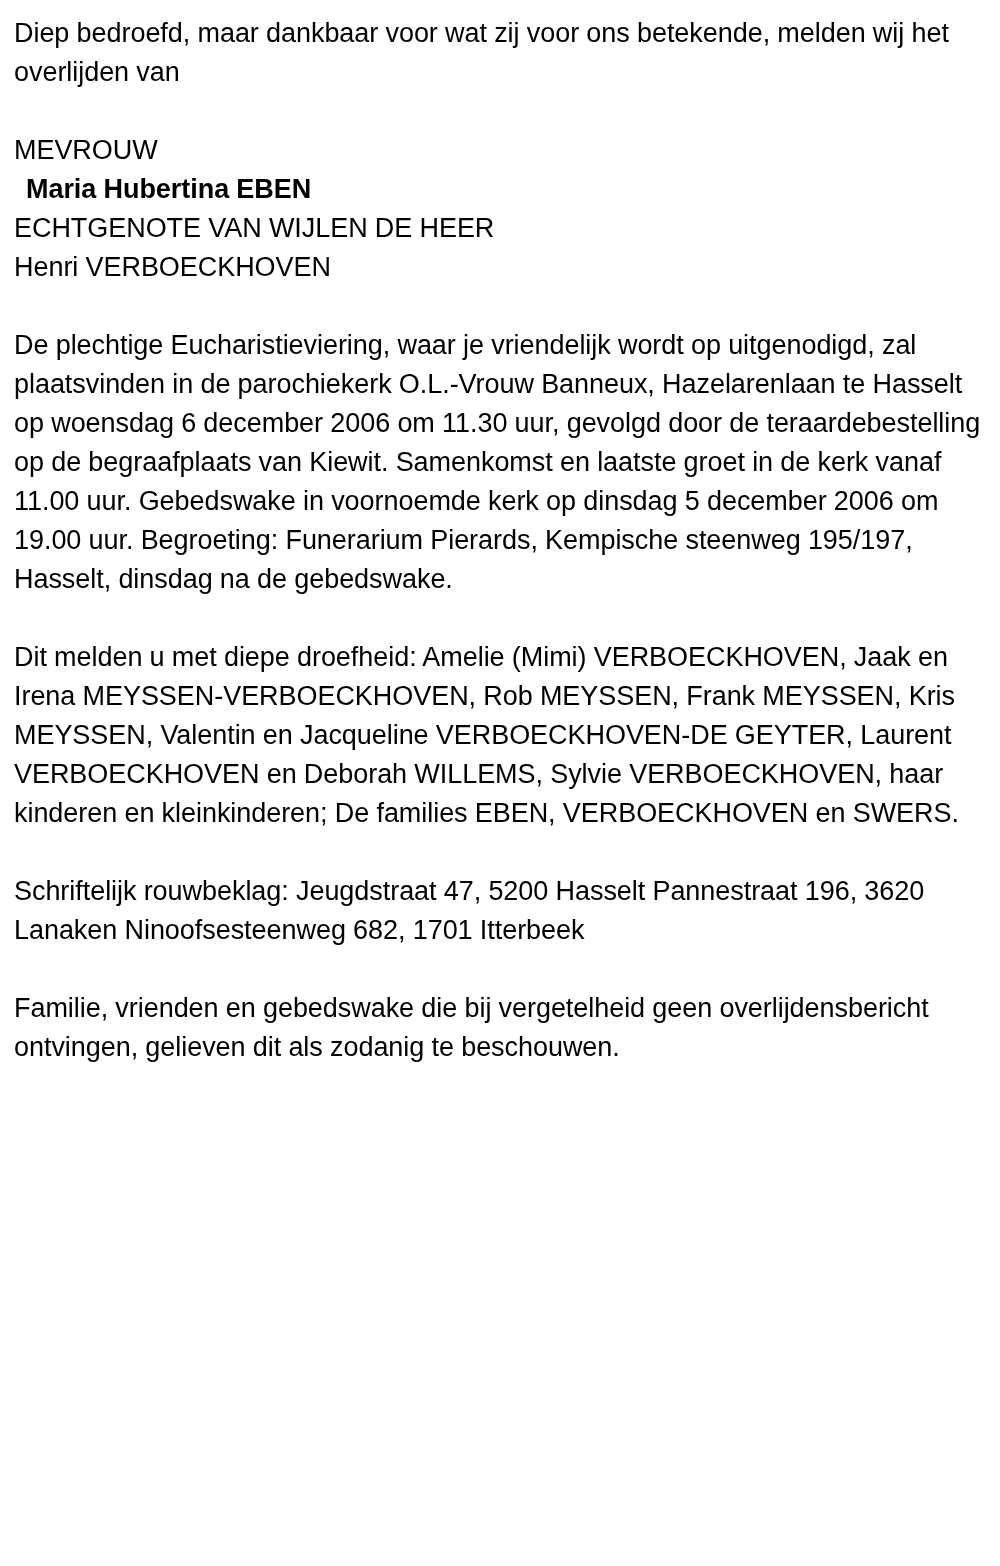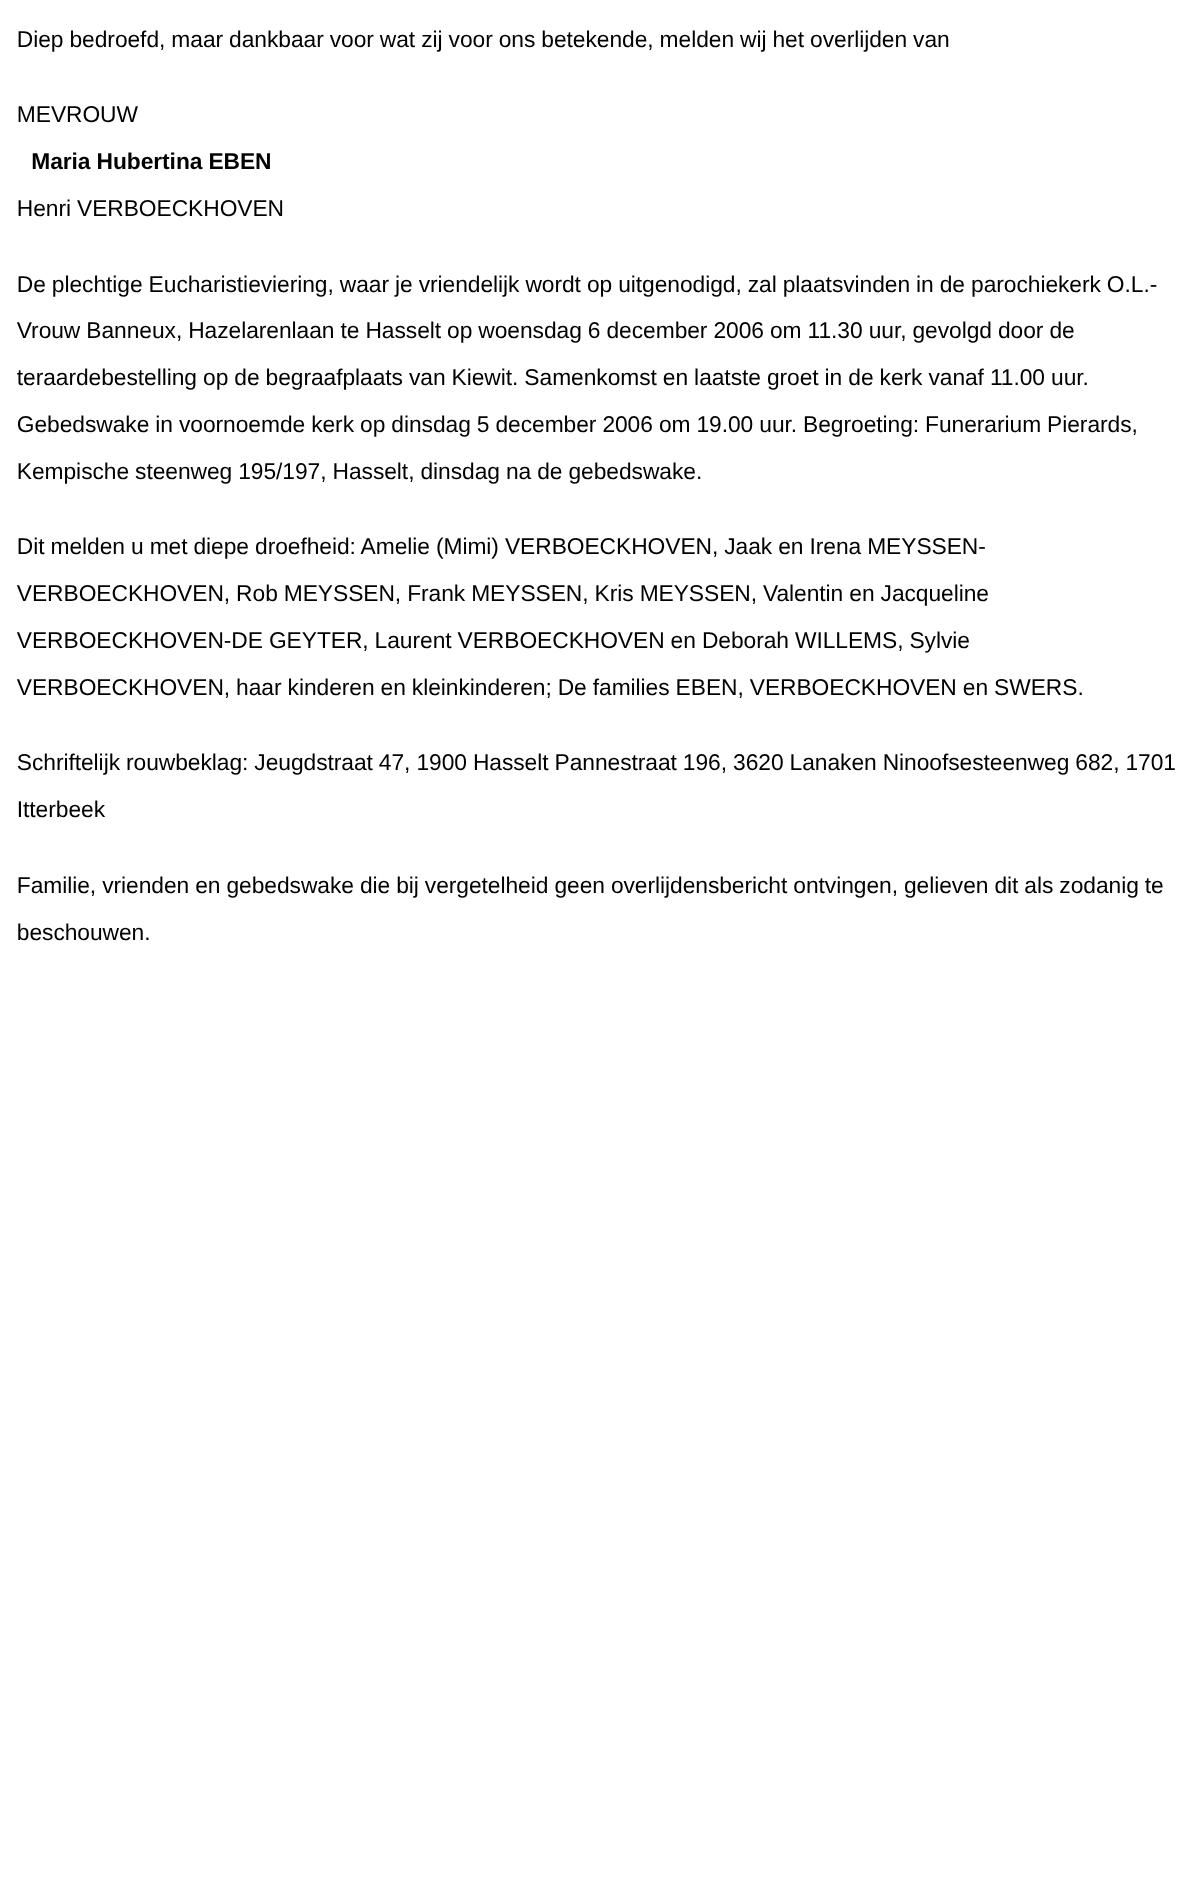--- a/index.html
+++ b/index.html
@@ -16,31 +16,31 @@
     overflow: hidden;
   }
   .page {
     box-sizing: border-box;
     width: 1000px;
     height: 1566px;
     padding: 14px 10px 0 14px;
     background: #ffffff;
   }
   .para {
-    font-size: 19px;
+    font-size: 27px;
     line-height: 39px;
     color: #000000;
     margin: 0;
     letter-spacing: -0.05px;
     word-spacing: -0.2px;
     max-width: 980px;
   }
   
   .para + .para {
-    margin-top: 24px;
+    margin-top: 39px;
   }
   
   .para.tight + .para.tight {
     margin-top: 0;
   }
   .name-bold {
     font-weight: bold;
     margin-left: 12px;
   }
   .caps {
@@ -51,26 +51,27 @@
 <body>
 
 <div class="page">
 
   <p class="para">Diep bedroefd, maar dankbaar voor wat zij voor ons betekende, melden wij het overlijden van</p>
 
   <p class="para tight caps">MEVROUW</p>
 
   <p class="para tight name-bold">Maria Hubertina EBEN</p>
 
+  <p class="para tight caps">ECHTGENOTE VAN WIJLEN DE HEER</p>
 
   <p class="para tight">Henri VERBOECKHOVEN</p>
 
 
 
   <p class="para">De plechtige Eucharistieviering, waar je vriendelijk wordt op uitgenodigd, zal plaatsvinden in de parochiekerk O.L.-Vrouw Banneux, Hazelarenlaan te Hasselt op woensdag 6 december 2006 om 11.30 uur, gevolgd door de teraardebestelling op de begraafplaats van Kiewit. Samenkomst en laatste groet in de kerk vanaf 11.00 uur. Gebedswake in voornoemde kerk op dinsdag 5 december 2006 om 19.00 uur. Begroeting: Funerarium Pierards, Kempische steenweg 195/197, Hasselt, dinsdag na de gebedswake.</p>
 
   <p class="para">Dit melden u met diepe droefheid: Amelie (Mimi) VERBOECKHOVEN, Jaak en Irena MEYSSEN-VERBOECKHOVEN, Rob MEYSSEN, Frank MEYSSEN, Kris MEYSSEN, Valentin en Jacqueline VERBOECKHOVEN-DE GEYTER, Laurent VERBOECKHOVEN en Deborah WILLEMS, Sylvie VERBOECKHOVEN, haar kinderen en kleinkinderen; De families EBEN, VERBOECKHOVEN en SWERS.</p>
 
-  <p class="para">Schriftelijk rouwbeklag: Jeugdstraat 47, 1900 Hasselt Pannestraat 196, 3620 Lanaken Ninoofsesteenweg 682, 1701 Itterbeek</p>
+  <p class="para">Schriftelijk rouwbeklag: Jeugdstraat 47, 5200 Hasselt Pannestraat 196, 3620 Lanaken Ninoofsesteenweg 682, 1701 Itterbeek</p>
 
   <p class="para">Familie, vrienden en gebedswake die bij vergetelheid geen overlijdensbericht ontvingen, gelieven dit als zodanig te beschouwen.</p>
 
 </div>
 
 </body></html>

